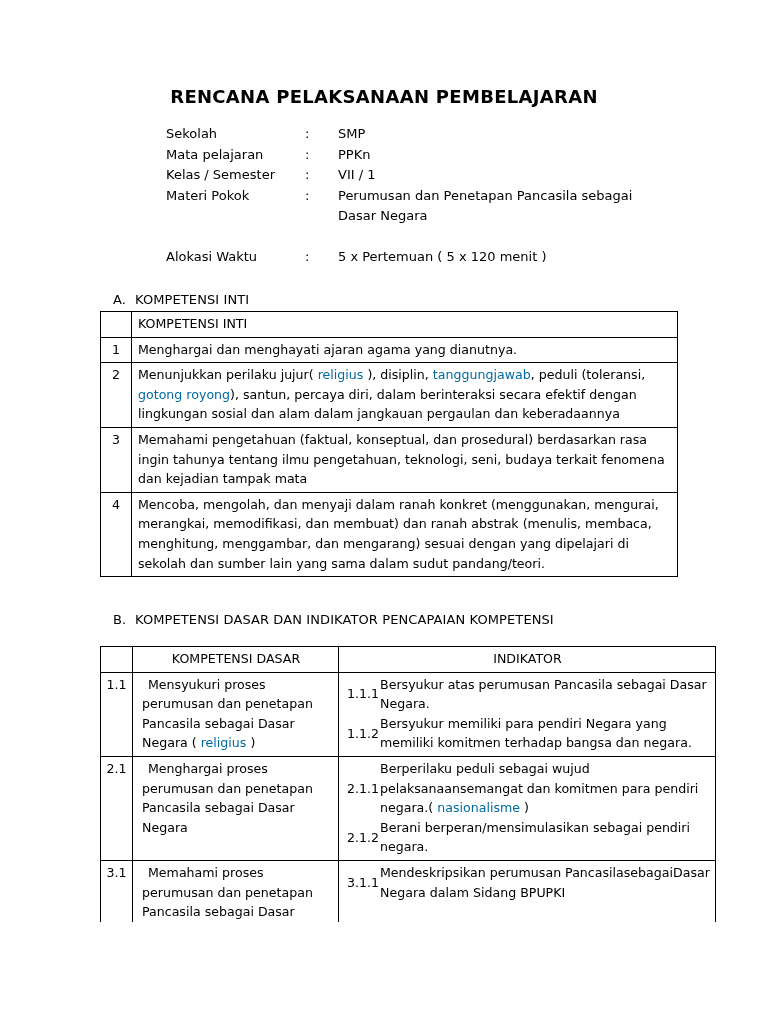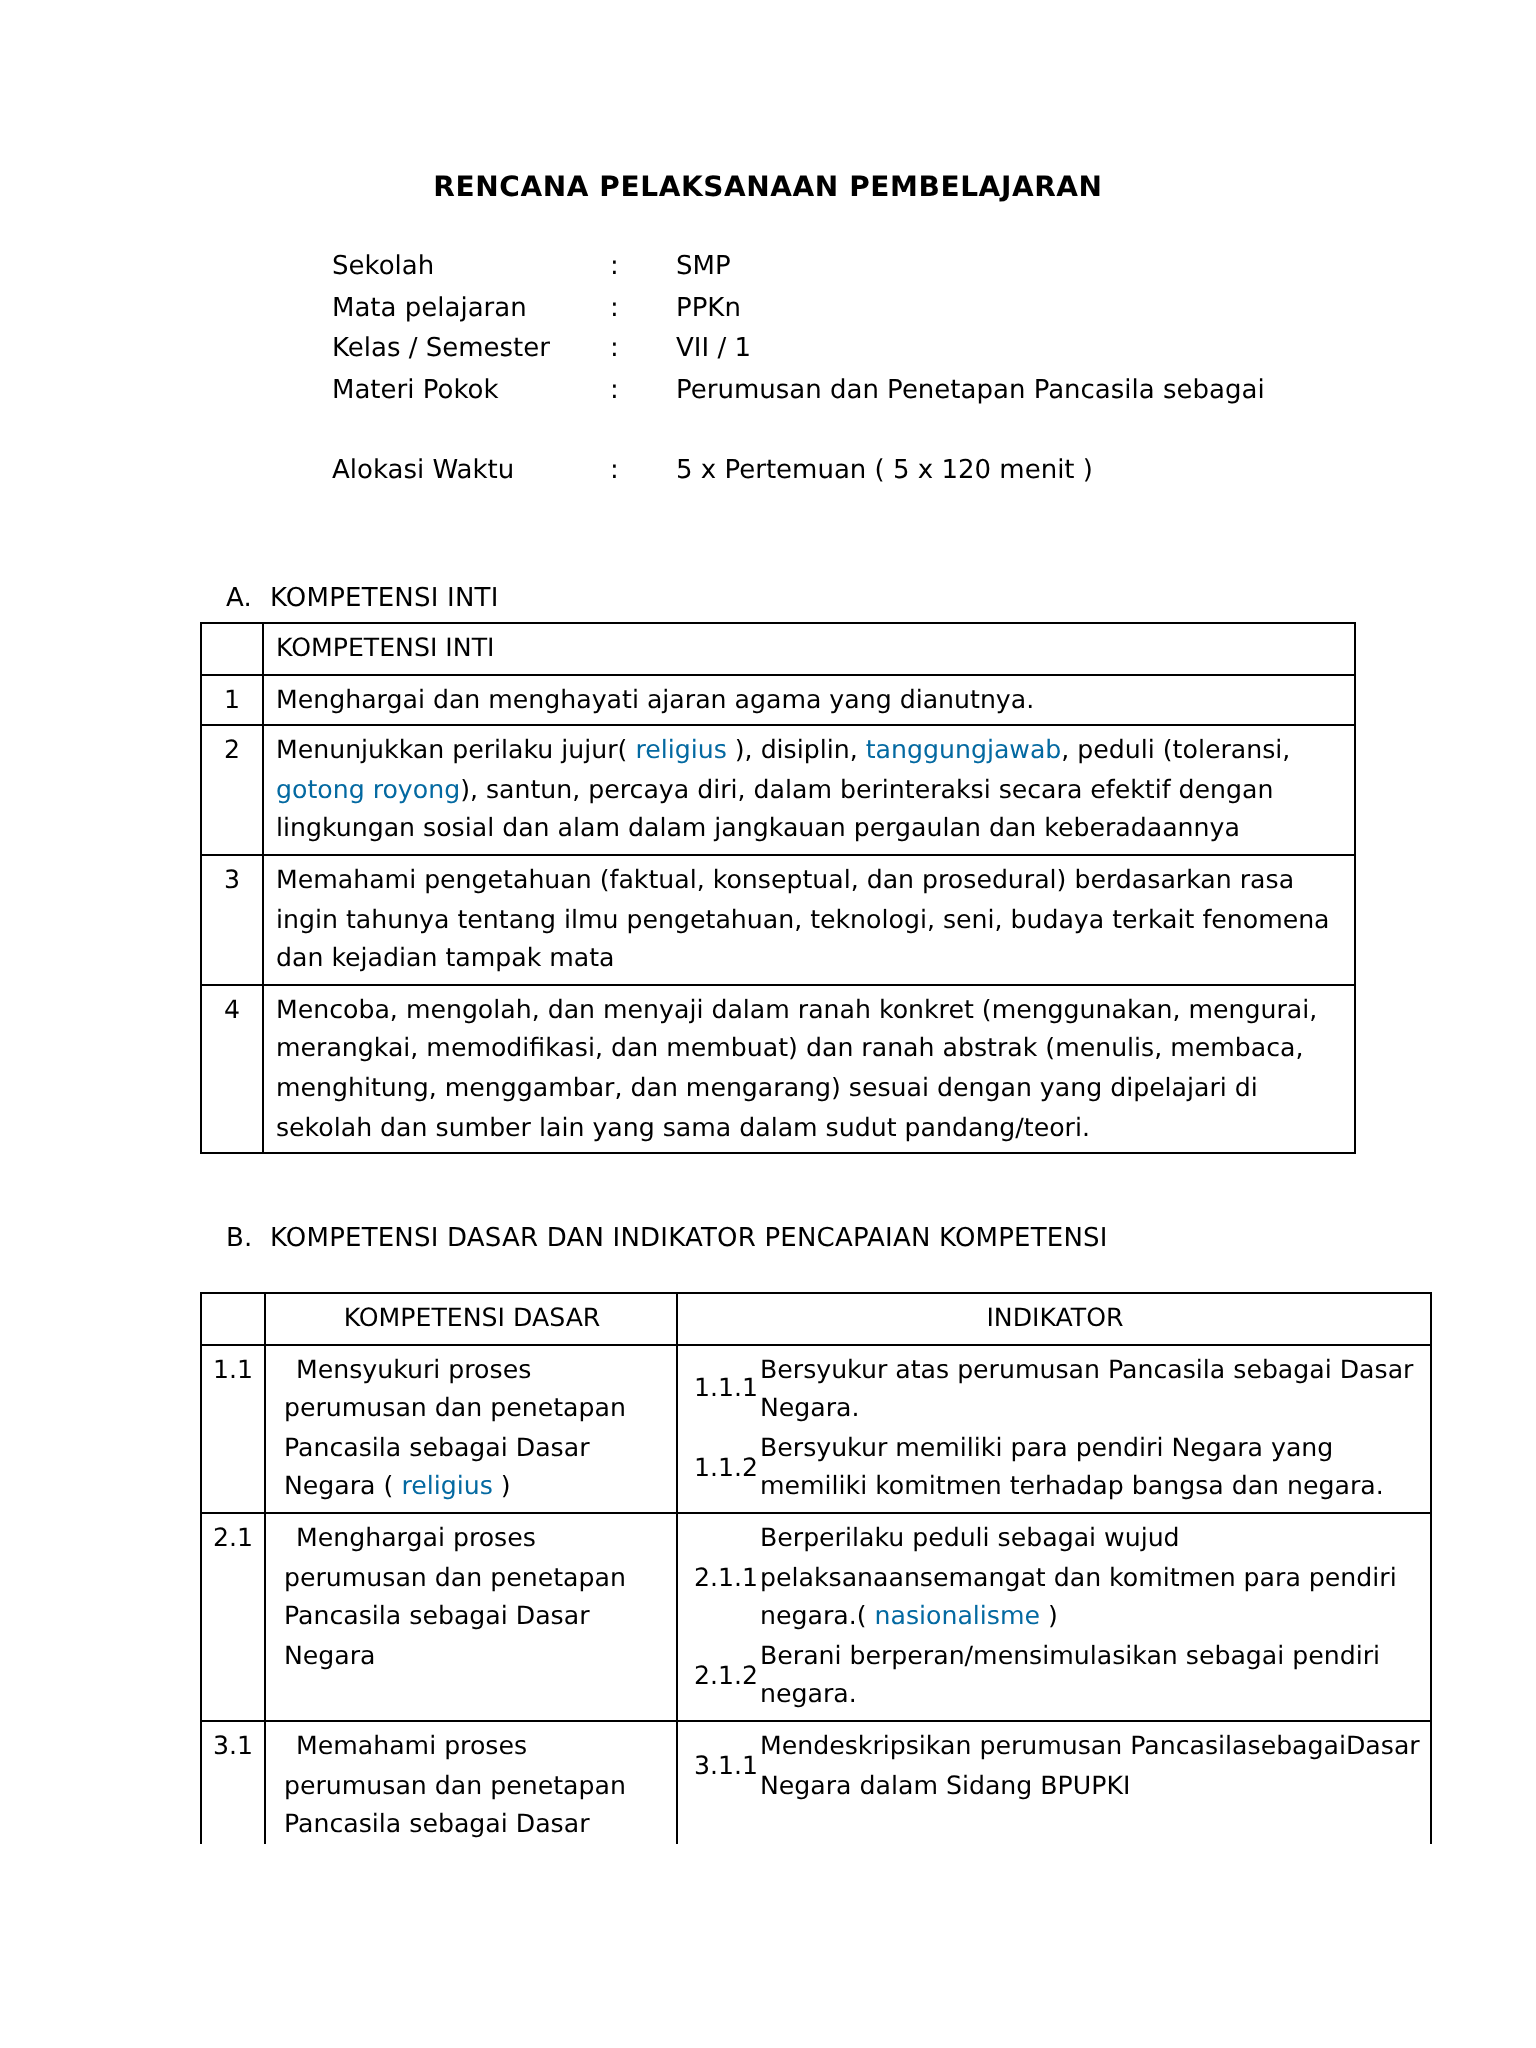--- a/index.html
+++ b/index.html
@@ -22,21 +22,21 @@
     box-sizing: border-box;
   }
 
   
   .doc-title {
     position: absolute;
     left: 0;
     top: 86px;
     width: 768px;
     text-align: center;
-    font-size: 14px;
+    font-size: 18px;
     font-weight: bold;
     letter-spacing: 0.3px;
   }
 
   
   .identity {
     position: absolute;
     left: 166px;
     top: 124px;
     width: 520px;
@@ -177,20 +177,21 @@
       <div class="id-row">
         <div class="id-label">Kelas / Semester</div>
         <div class="id-colon">:</div>
         <div class="id-value">VII / 1</div>
       </div>
       <div class="id-row">
         <div class="id-label">Materi Pokok</div>
         <div class="id-colon">:</div>
         <div class="id-value">Perumusan dan Penetapan Pancasila sebagai</div>
       </div>
+      <div class="id-value-cont">Dasar Negara</div>
       <div class="id-gap"></div>
       <div class="id-row">
         <div class="id-label">Alokasi Waktu</div>
         <div class="id-colon">:</div>
         <div class="id-value">5 x Pertemuan ( 5 x 120 menit )</div>
       </div>
     </div>
 
   <div class="section-heading" id="heading-a">
     <span class="sec-letter">A.</span><span>KOMPETENSI INTI</span>

